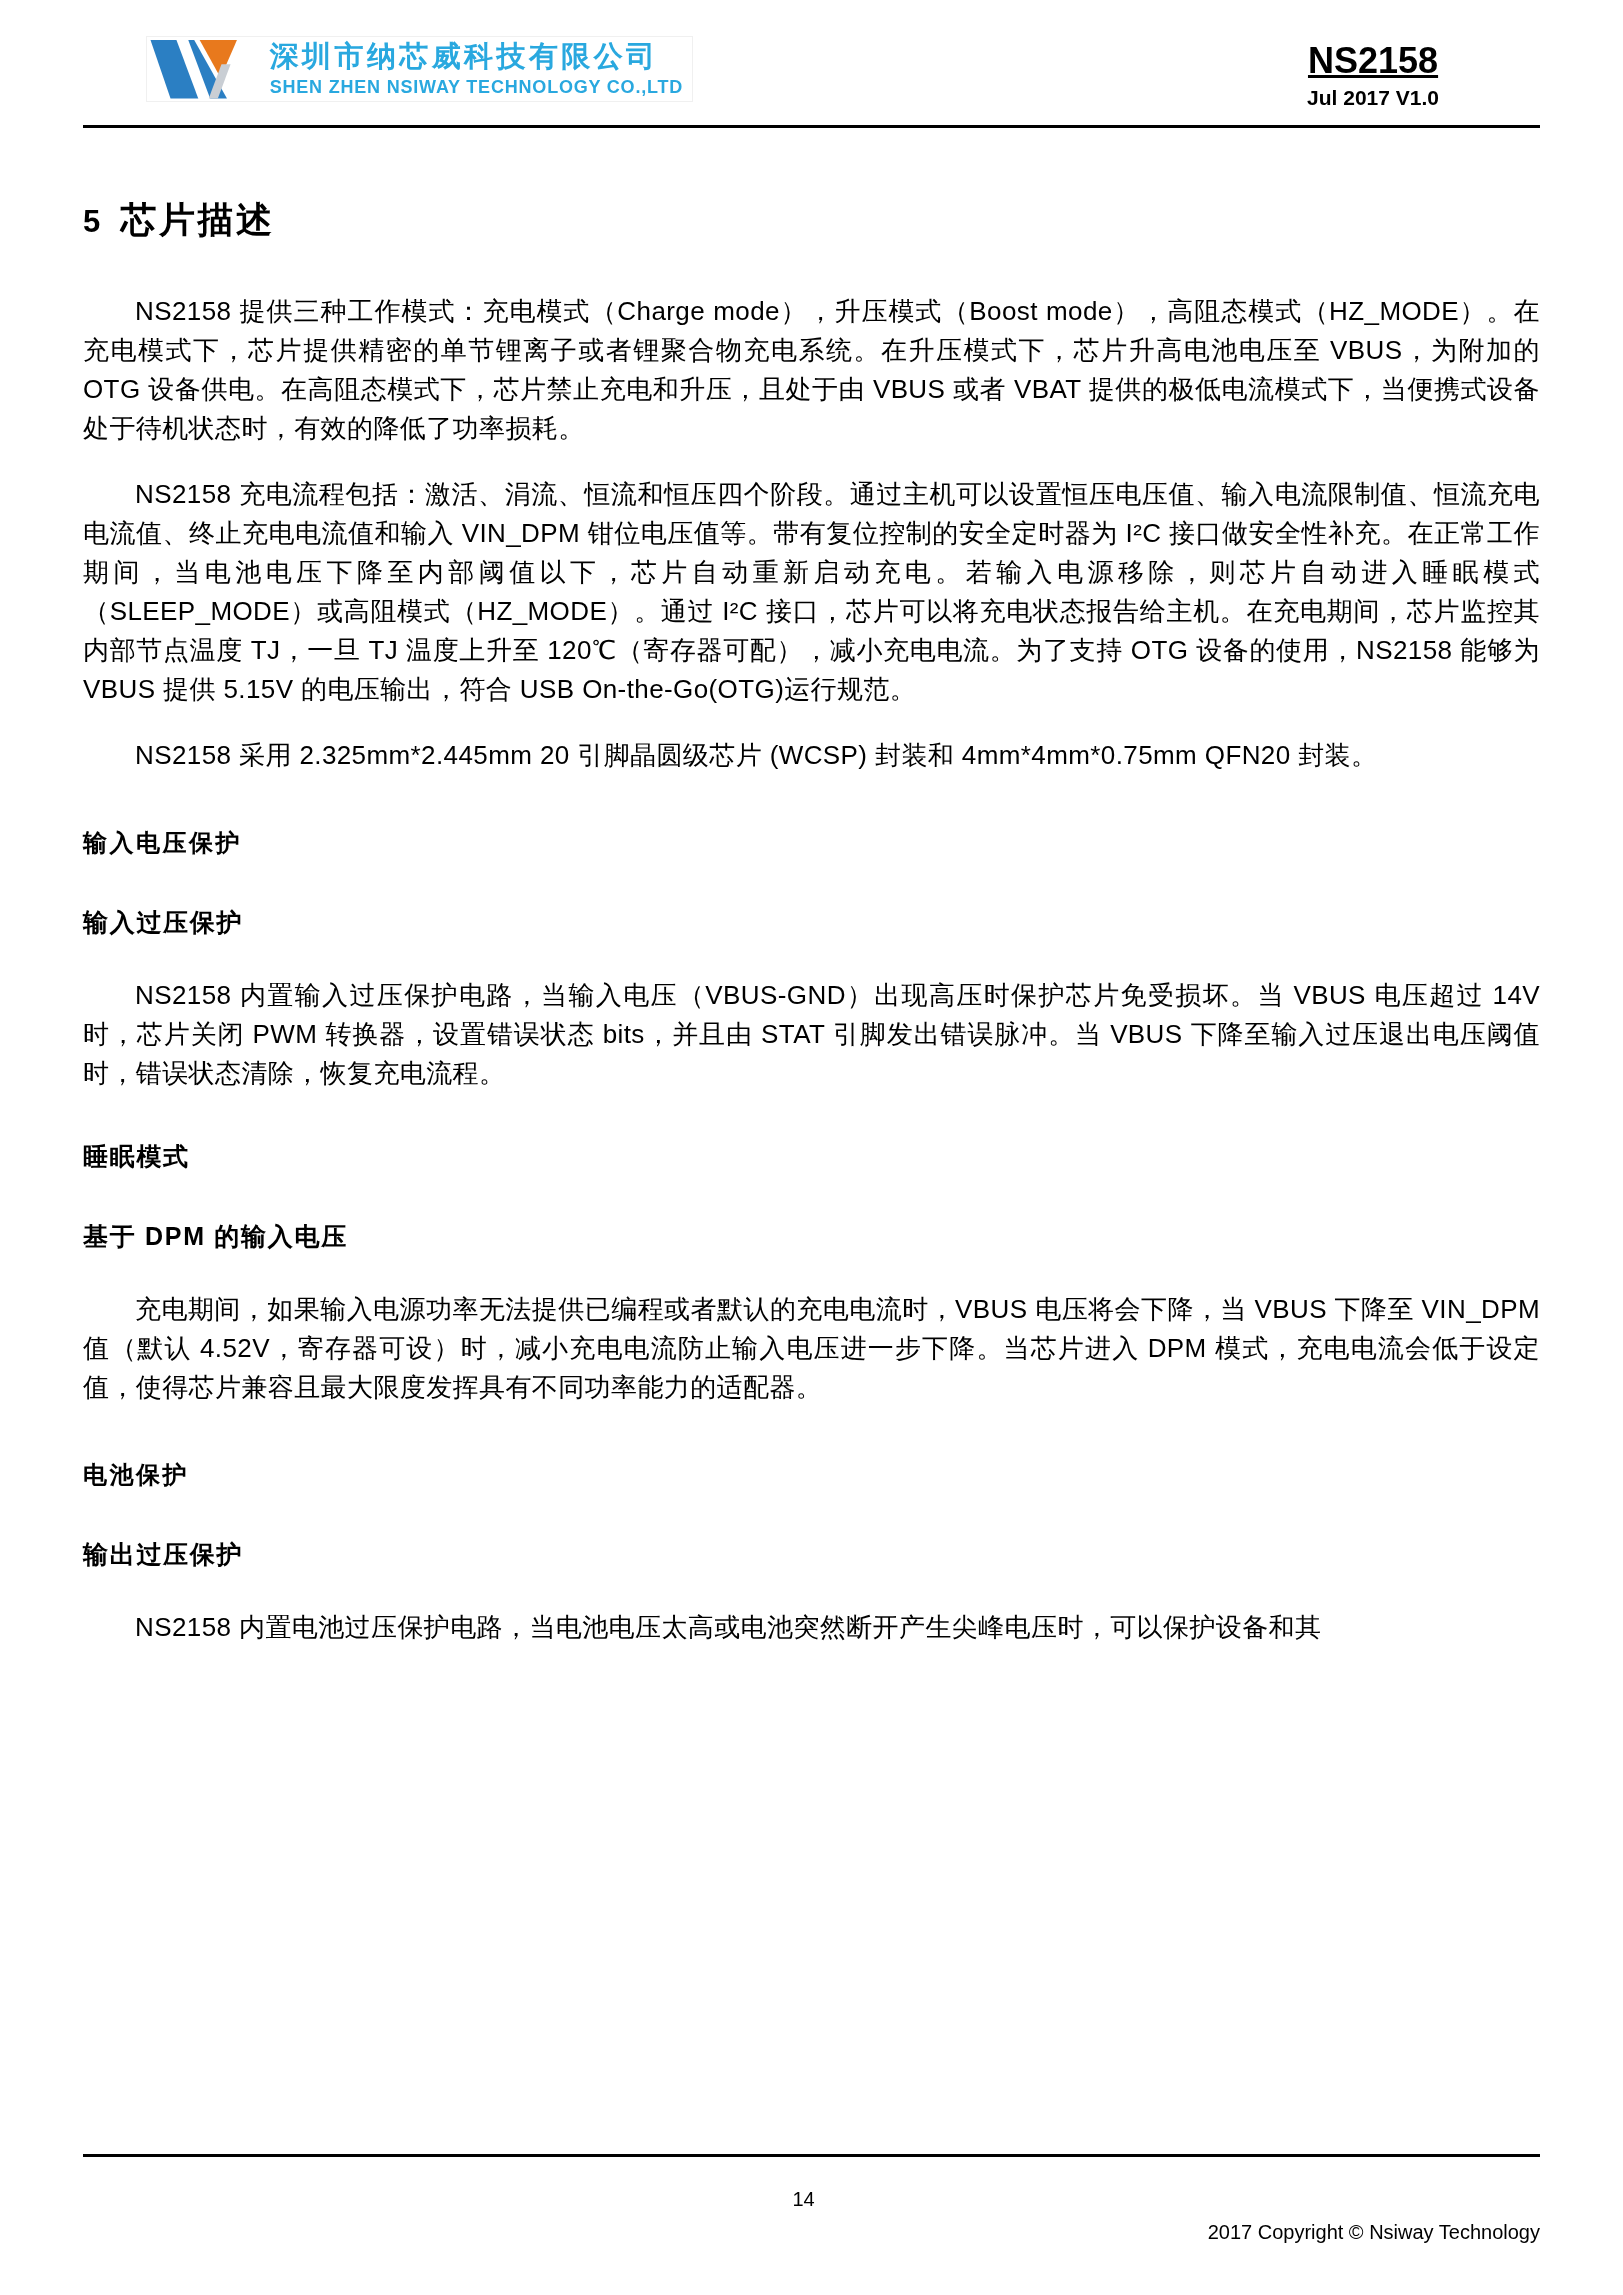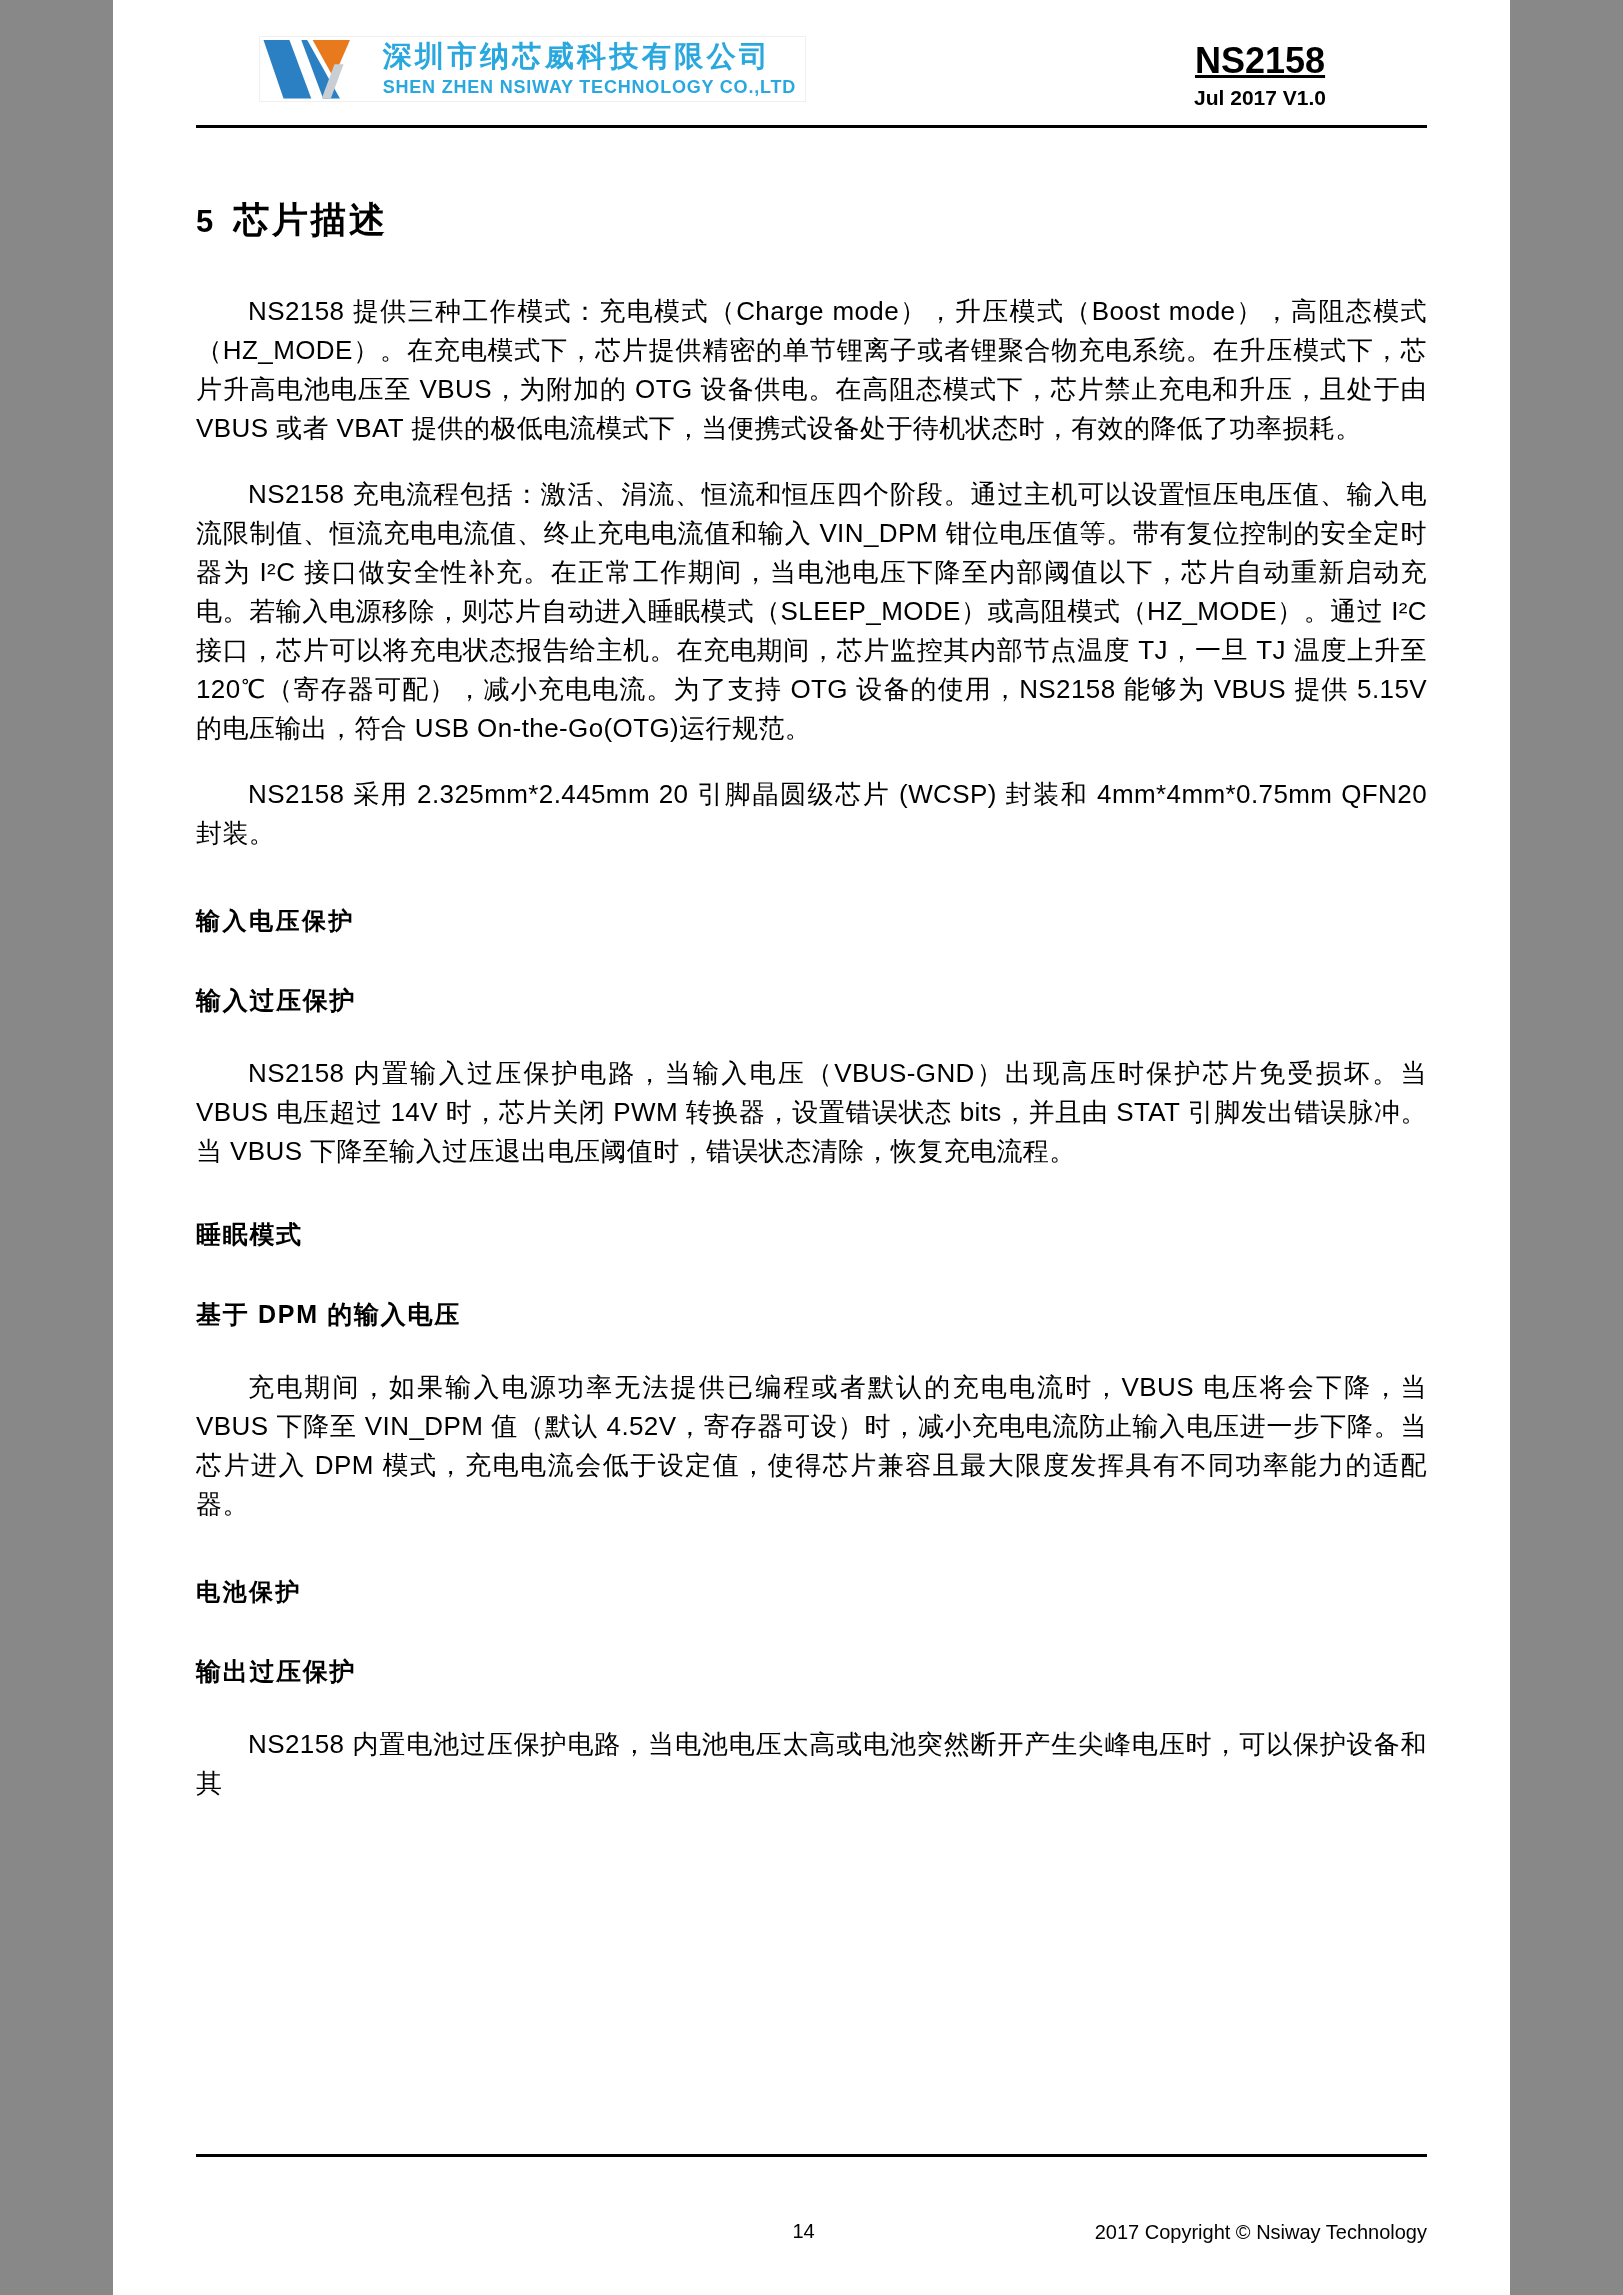--- a/index.html
+++ b/index.html
@@ -1,18 +1,18 @@
 <!DOCTYPE html>
 <html style="font-size:13.5px"><head>
 <meta charset="utf-8">
 <style>
   html,body { margin:0; padding:0; background:#888; }
   .page {
     position:relative;
-    width:1397px; height:2295px;
+    width:1623px; height:2295px;
     margin:0 auto;
     background:#ffffff;
     font-family:"Liberation Sans", sans-serif;
     color:#000;
     overflow:hidden;
   }
   .content { padding:0 83px; }
 
   
   .header {
@@ -67,21 +67,21 @@
   }
   h3.sub + p.body-par, h2.blk + h3.sub { }
   .after-head { margin-top:37px !important; }
 
   
   .footer-rule { position:absolute; left:83px; right:83px; top:2154px; height:3.4px; background:#000; }
   .footer-row  {
     position:absolute; left:83px; right:83px; top:2188px;
     font-size:20px;
   }
-  .footer-page { position:absolute; left:0; right:16px; text-align:center;margin-top:32px; }
+  .footer-page { position:absolute; left:0; right:16px; text-align:center; }
   .footer-copy { position:absolute; right:0;margin-top:33px; }
 </style>
 </head>
 <body>
 
 <div class="page">
 
   <div class="header">
     <div class="header-left">
       <div class="logo">

